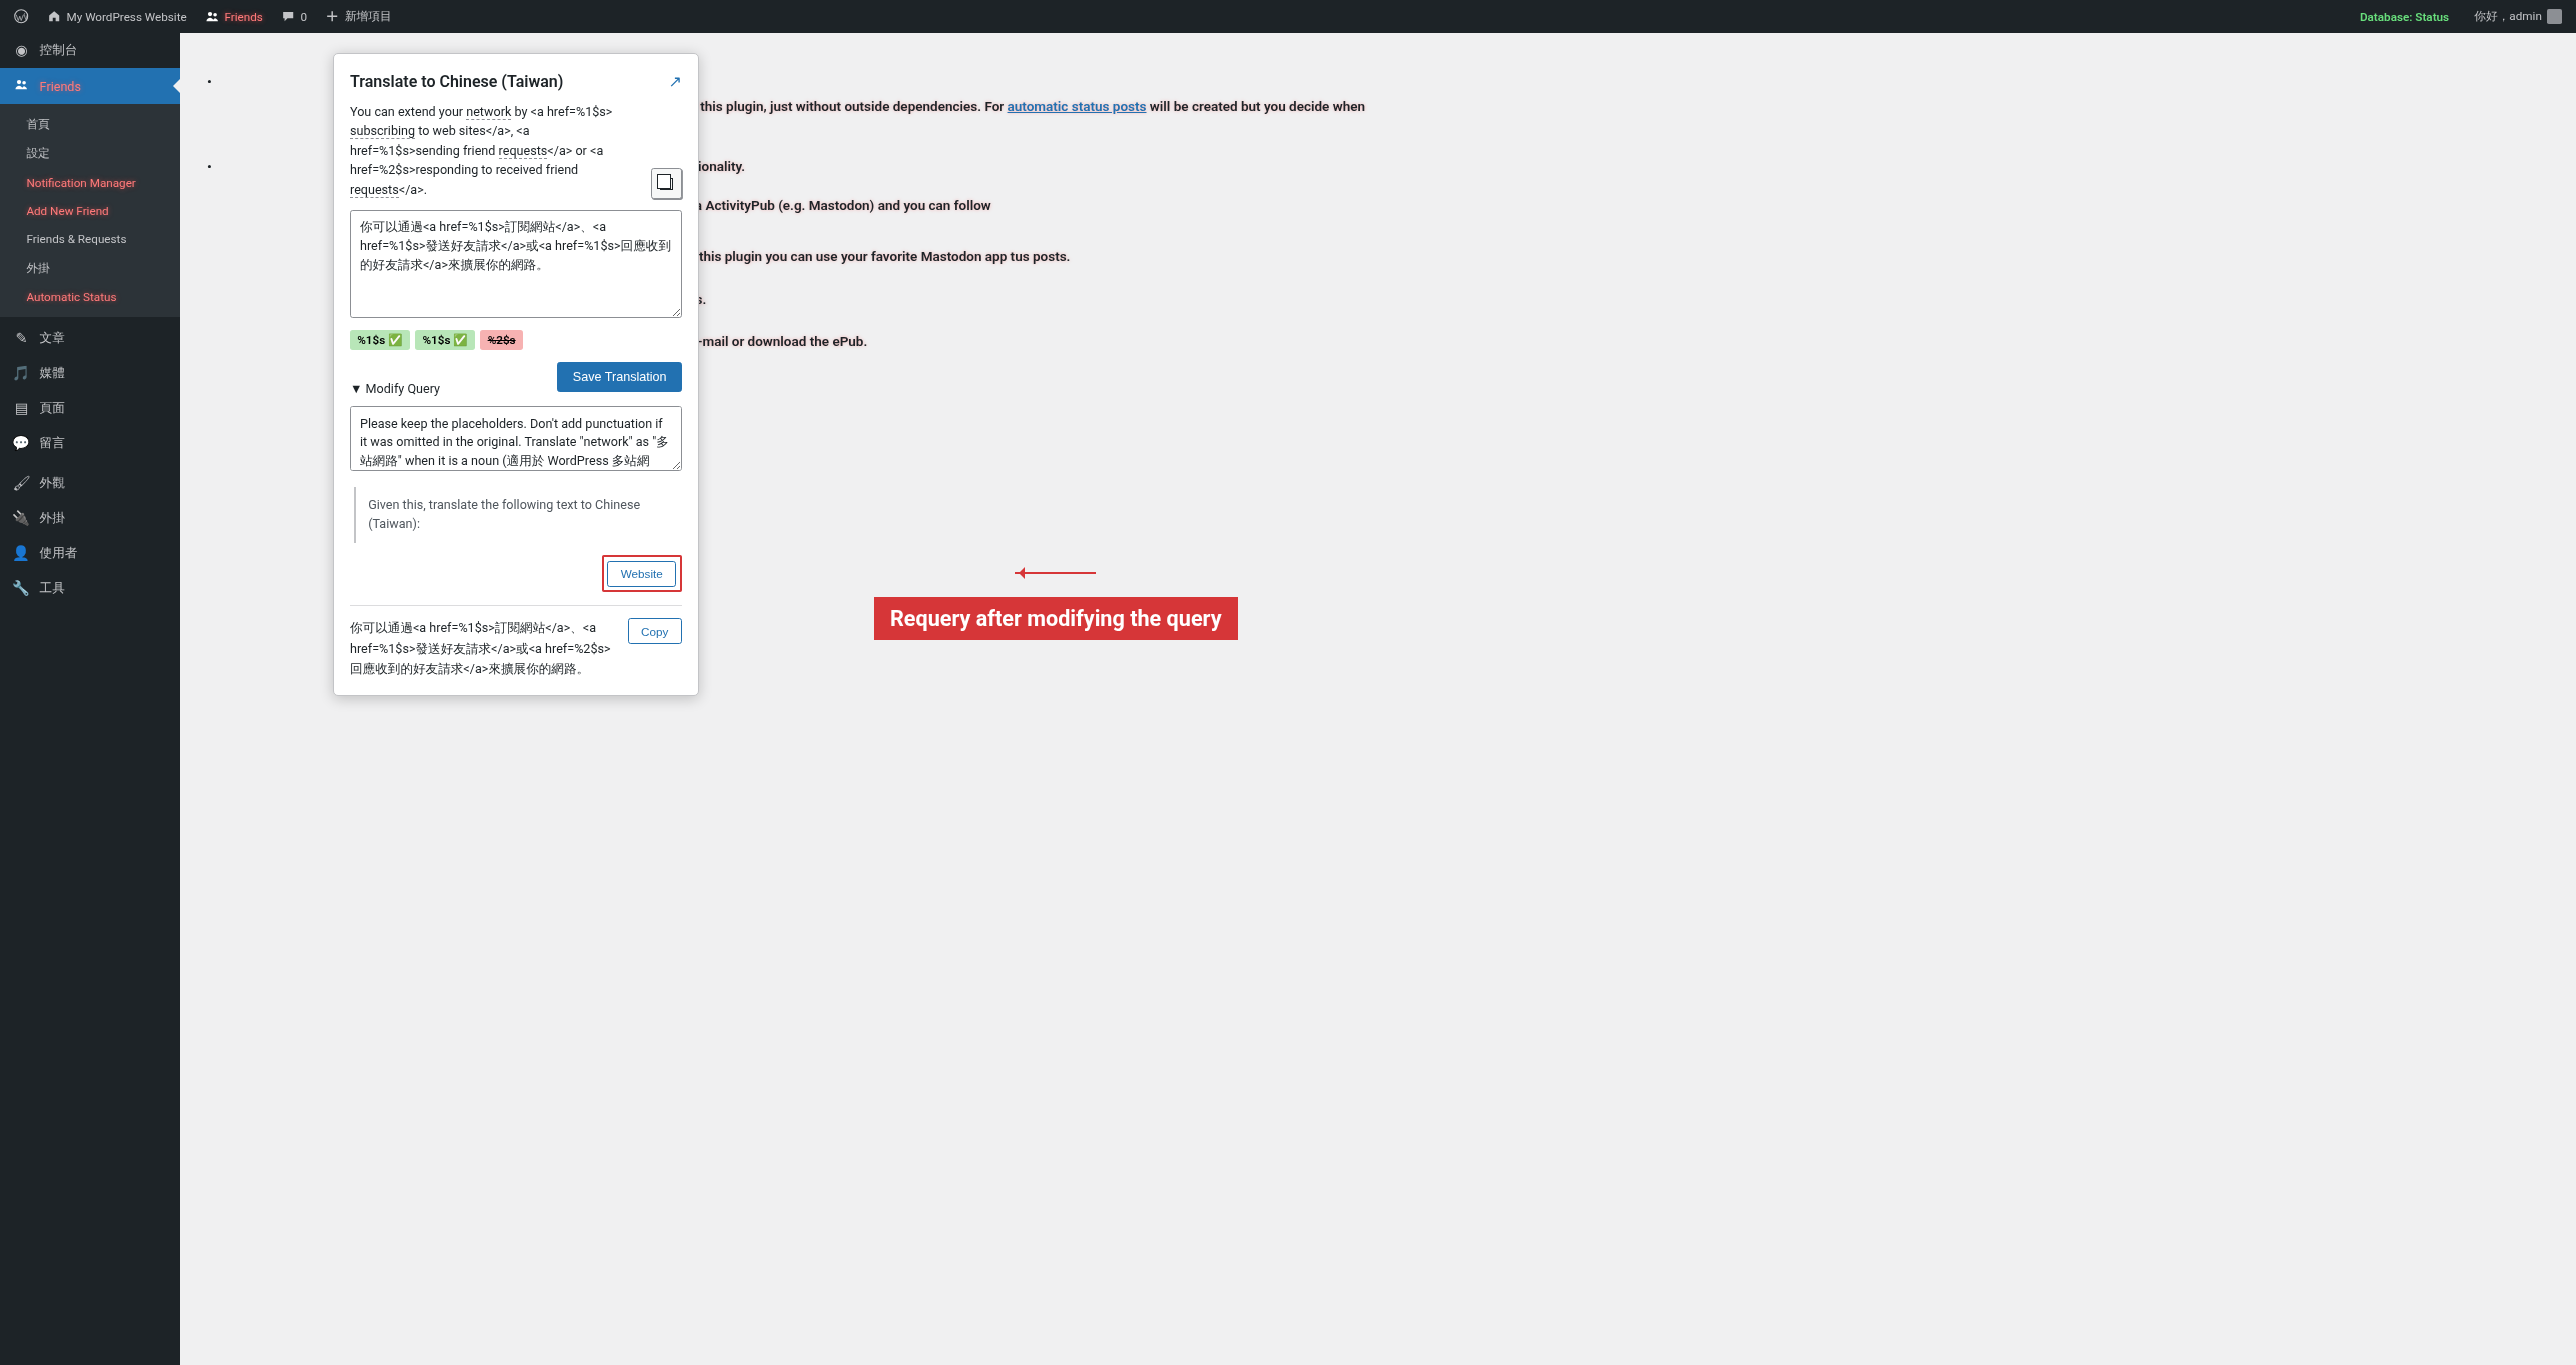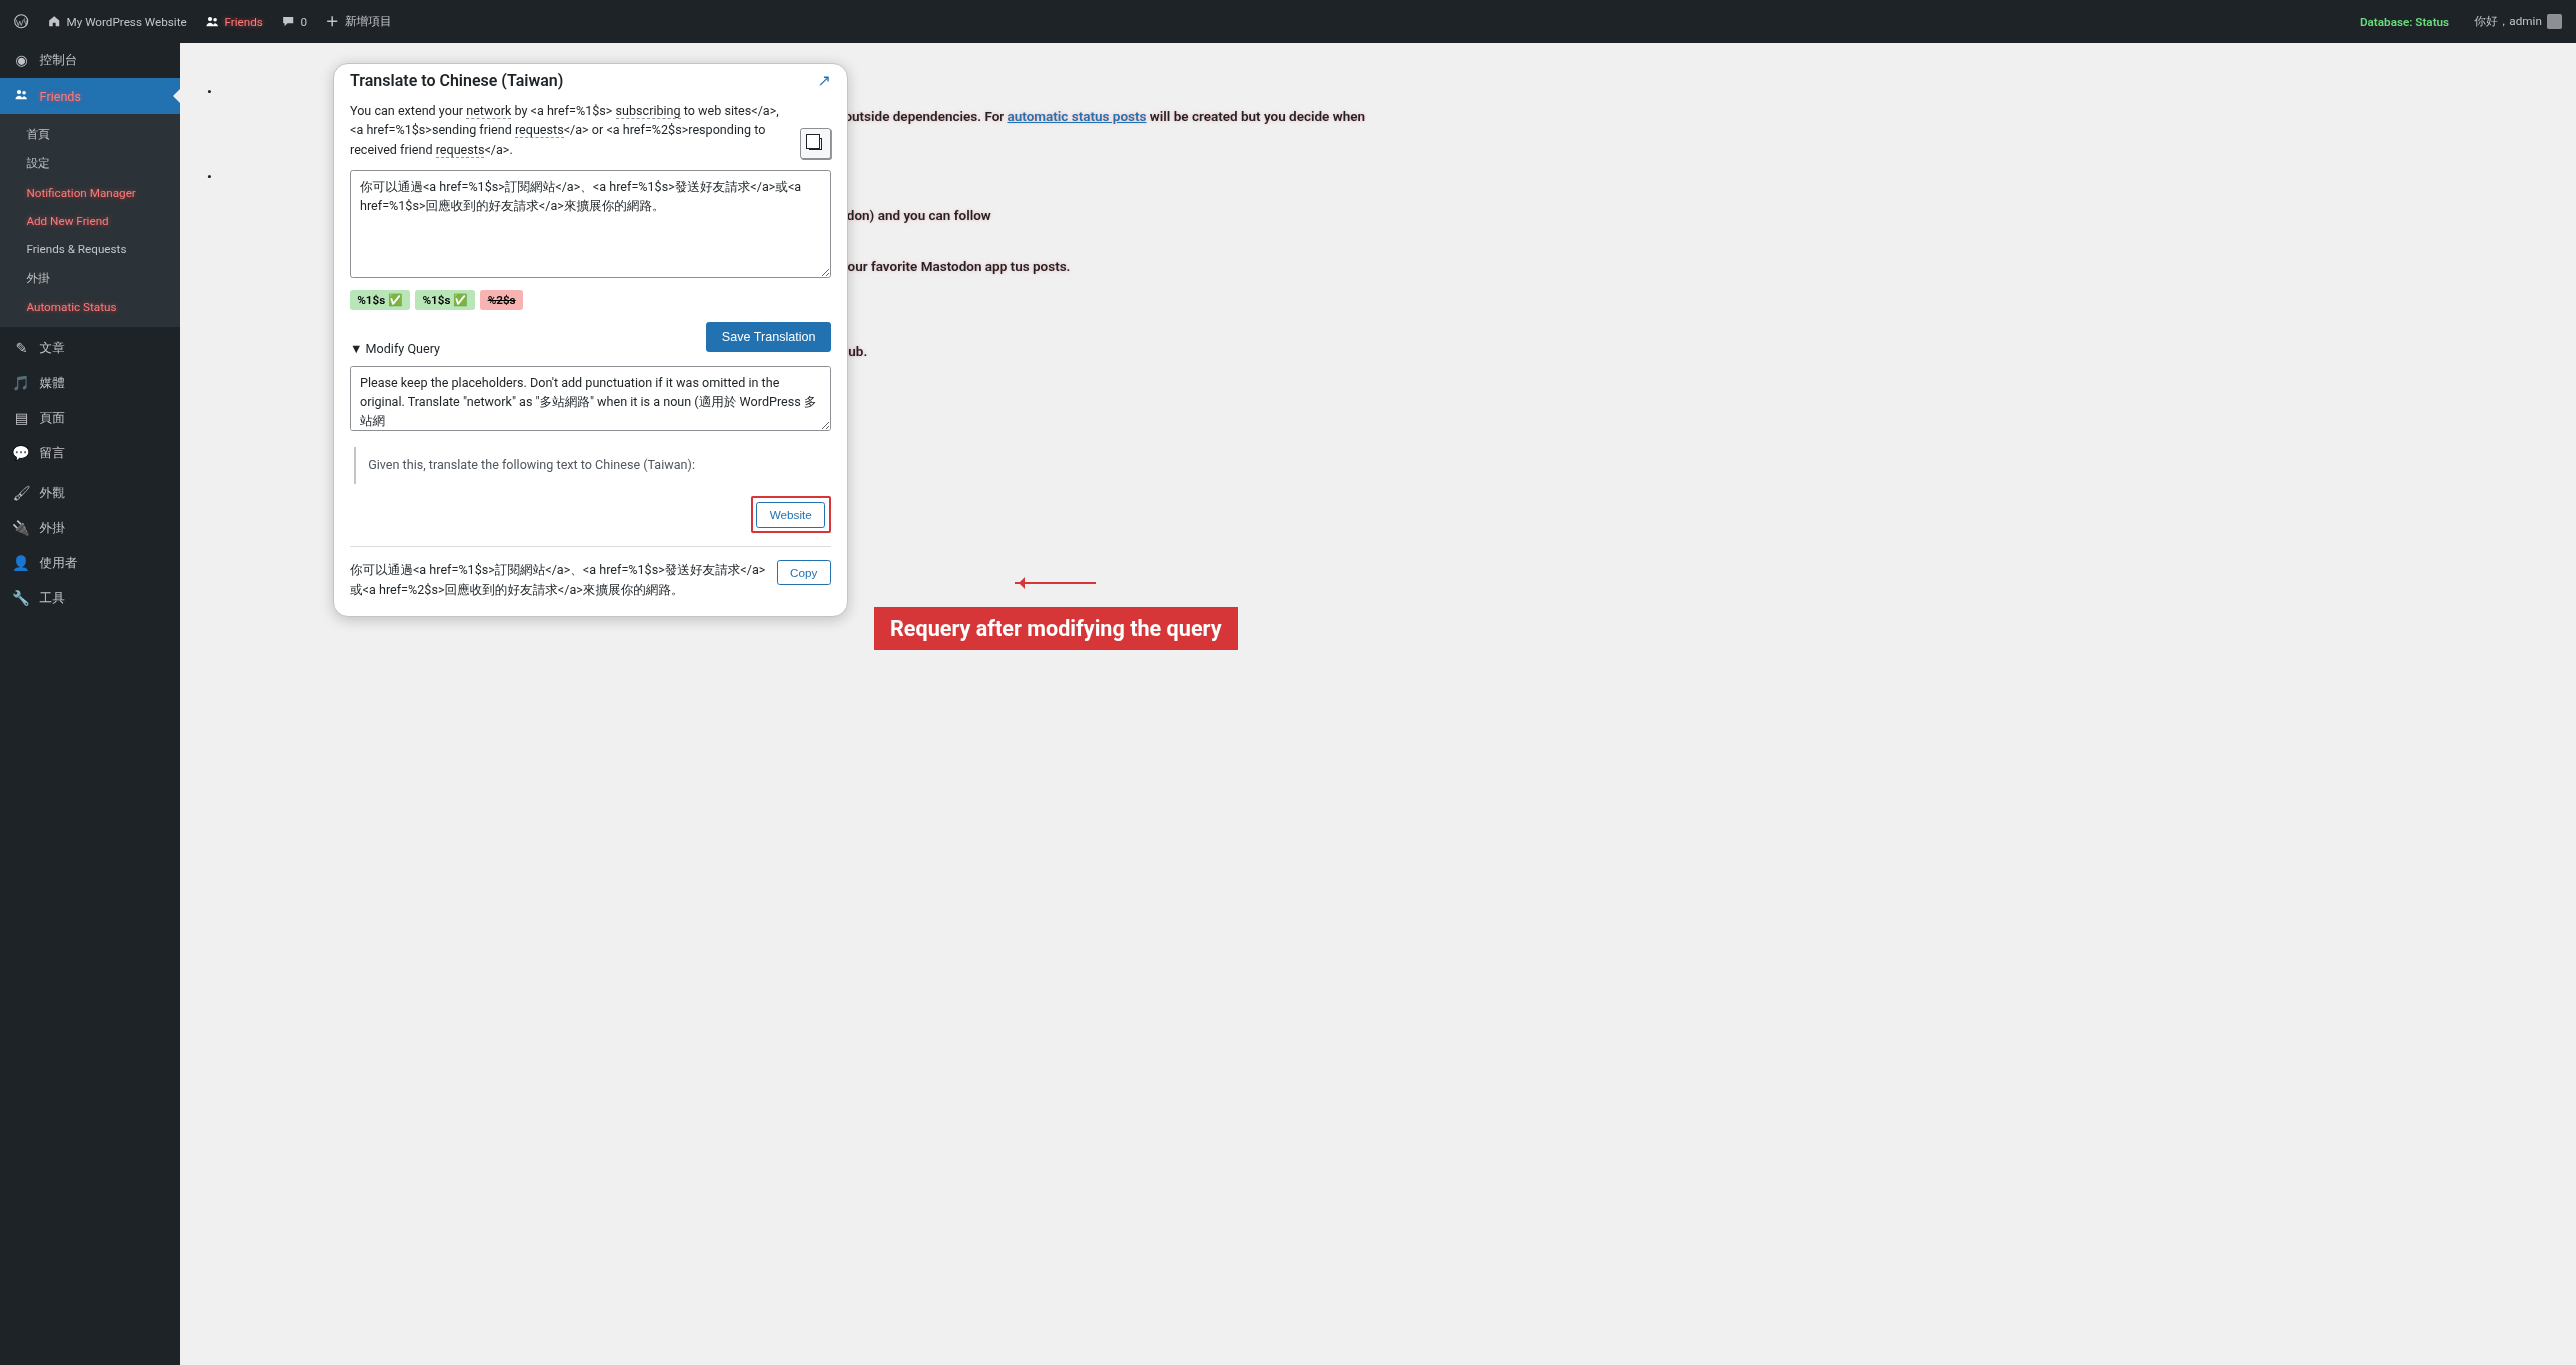--- a/index.html
+++ b/index.html
@@ -1,18 +1,18 @@
 <!DOCTYPE html>
 <html style="font-size:14.4px"><head>
 <meta charset="utf-8">
 <style>
 * { margin: 0; padding: 0; box-sizing: border-box; }
 body { font-family: -apple-system, BlinkMacSystemFont, "Segoe UI", Roboto, sans-serif; background: #f0f0f1; overflow: hidden; }
 
-.admin-bar { background: #1d2327; color: #c3c4c7; height: 43px; display: flex; align-items: center; padding: 0 7.2px; font-size: 11.7px; justify-content: space-between; }
+.admin-bar { background: #1d2327; color: #c3c4c7; height: 33px; display: flex; align-items: center; padding: 0 7.2px; font-size: 11.7px; justify-content: space-between; }
 .admin-bar-left { display: flex; align-items: center; gap: 3.6px; }
 .admin-bar-right { display: flex; align-items: center; gap: 10.8px; }
 .admin-bar-item { display: flex; align-items: center; gap: 5.4px; padding: 0 7.2px; height: 29px; cursor: pointer; }
 .ab-friends { color: #fff; }
 .ab-friends .ab-glow { color: #ff7a7a; text-shadow: 0 0 5.4px rgba(255,80,80,.7); }
 .db-label { color: #68de7c; font-weight: 600; }
 .ab-avatar { width: 14.4px; height: 14.4px; background: #8c8f94; border-radius: 1.8px; }
 
 .wrap { display: flex; height: calc(100vh - 29px); }
 .sidebar { width: 180px; background: #1d2327; color: #c3c4c7; font-size: 12.6px; overflow-y: auto; }
@@ -26,21 +26,21 @@
 .menu-glow { color: #ff7a7a; text-shadow: 0 0 5.4px rgba(255,80,80,.6); }
 .menu-sep { height: 4.5px; }
 
 .main { flex: 1; position: relative; overflow: hidden; background: #f0f0f1; }
 .bg-content { padding: 36px 27px; font-size: 13.5px; color: #1d2327; line-height: 1.8; }
 .bg-content .bullet { margin-bottom: 25px; padding-left: 14.4px; position: relative; font-weight: 600; }
 .bg-content .bullet::before { content: "•"; position: absolute; left: 0; }
 .bg-content .glowline { text-shadow: 0 0 3.6px rgba(255,80,80,.4); margin-bottom: 14.4px; font-weight: 600; }
 .bg-link { color: #2271b1; text-decoration: underline; }
 
-.modal { position: absolute; left: 153px; top: 20px; width: 515px; background: #fff; border: 0.9px solid #c3c4c7; box-shadow: 0 2.7px 13.5px rgba(0,0,0,.2); border-radius: 15px; padding: 7px 16px 16px; font-size: 12.6px; }
+.modal { position: absolute; left: 153px; top: 20px; width: 366px; background: #fff; border: 0.9px solid #c3c4c7; box-shadow: 0 2.7px 13.5px rgba(0,0,0,.2); border-radius: 5px; padding: 18px 16px 16px; font-size: 12.6px; }
 .modal-header { display: flex; justify-content: space-between; align-items: center; margin-bottom: 10.8px; }
 .modal-title { font-size: 16px; font-weight: 600; color: #1d2327; }
 .ext-icon { color: #2271b1; font-size: 16px; cursor: pointer; }
 .source-row { display: flex; gap: 9px; align-items: flex-end; margin-bottom: 10.8px; }
 .source-text { flex: 1; font-size: 12.6px; line-height: 1.55; color: #1d2327; }
 .source-text .ul { border-bottom: 0.9px dashed #8c8f94; }
 .copy-btn { width: 31px; height: 31px; border: 0.9px solid #8c8f94; background: #f6f7f7; display: flex; align-items: center; justify-content: center; cursor: pointer; border-radius: 2.7px; box-shadow: 0.9px 0.9px 0 #8c8f94; }
 .copy-glyph { width: 12.6px; height: 12.6px; border: 1.8px solid #1d2327; position: relative; }
 .copy-glyph::after { content: ""; position: absolute; left: -4.5px; top: -4.5px; width: 12.6px; height: 12.6px; border: 1.8px solid #1d2327; background: #fff; }
 

